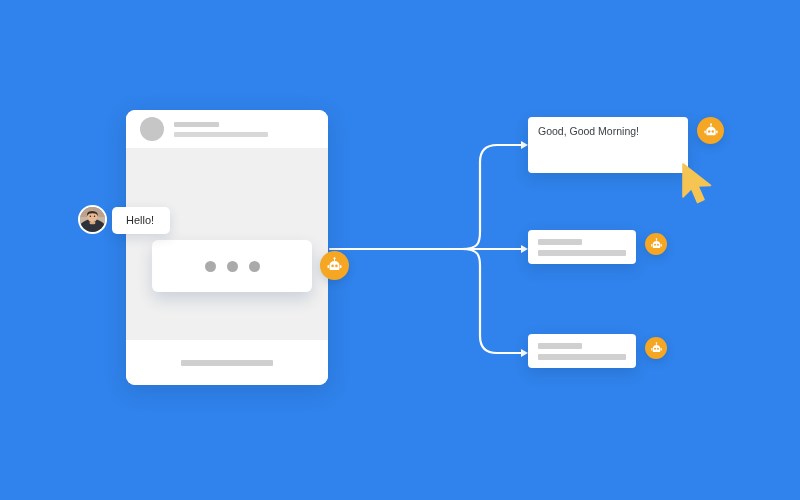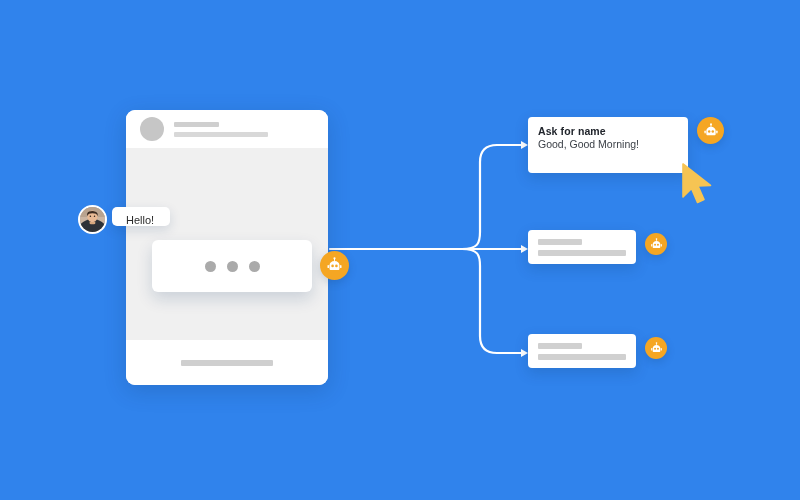--- a/index.html
+++ b/index.html
@@ -107,21 +107,21 @@
     background: #aaaaaa;
   }
 
   
   #hello-bubble {
     position: absolute;
     left: 112px;
     top: 207px;
     background: #ffffff;
     border-radius: 5px;
-    padding: 7px 16px 0 14px;
+    padding: 7px 16px 8px 14px;
     font-size: 11px;
     color: #2b2b2b;
     box-shadow: 0 4px 12px rgba(13, 50, 97, 0.14);
     white-space: nowrap;
   }
   #user-avatar {
     position: absolute;
     left: 78px;
     top: 205px;
     width: 29px;
@@ -261,21 +261,20 @@
       <circle cx="12" cy="1.8" r="1.5" fill="#ffffff"></circle>
       <path d="M5 11.5 C5 8 8 5.5 12 5.5 C16 5.5 19 8 19 11.5 L19 16.5 C19 17.6 18.2 18.4 17.1 18.4 L6.9 18.4 C5.8 18.4 5 17.6 5 16.5 Z" fill="#ffffff"></path>
       <circle cx="9.3" cy="12.6" r="1.85" fill="#f5a623"></circle>
       <circle cx="14.7" cy="12.6" r="1.85" fill="#f5a623"></circle>
       <rect x="2.1" y="11.3" width="2.1" height="4.4" rx="1.05" fill="#ffffff"></rect>
       <rect x="19.8" y="11.3" width="2.1" height="4.4" rx="1.05" fill="#ffffff"></rect>
     </svg>
   </div>
 
   <div id="node-1" class="flow-node">
-    <div id="node-1-title">Ask for name</div>
     <div class="node-1-line">Good, Good Morning!</div>
   </div>
   <div id="bot-badge-node-1" class="bot-badge">
     <svg width="16" height="16" viewBox="0 0 24 24" xmlns="http://www.w3.org/2000/svg">
       <rect x="11.2" y="1.5" width="1.6" height="4" rx="0.8" fill="#ffffff"></rect>
       <circle cx="12" cy="1.8" r="1.5" fill="#ffffff"></circle>
       <path d="M5 11.5 C5 8 8 5.5 12 5.5 C16 5.5 19 8 19 11.5 L19 16.5 C19 17.6 18.2 18.4 17.1 18.4 L6.9 18.4 C5.8 18.4 5 17.6 5 16.5 Z" fill="#ffffff"></path>
       <circle cx="9.3" cy="12.6" r="1.85" fill="#f5a623"></circle>
       <circle cx="14.7" cy="12.6" r="1.85" fill="#f5a623"></circle>
       <rect x="2.1" y="11.3" width="2.1" height="4.4" rx="1.05" fill="#ffffff"></rect>

